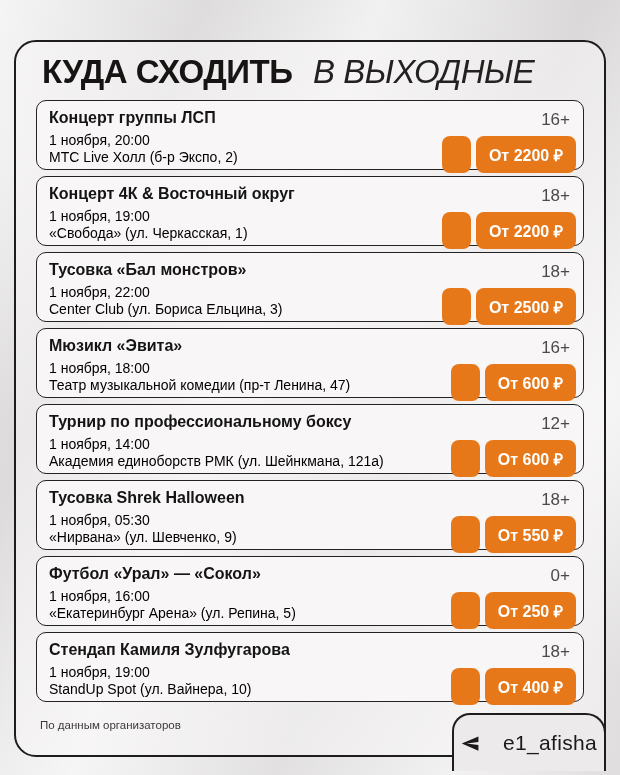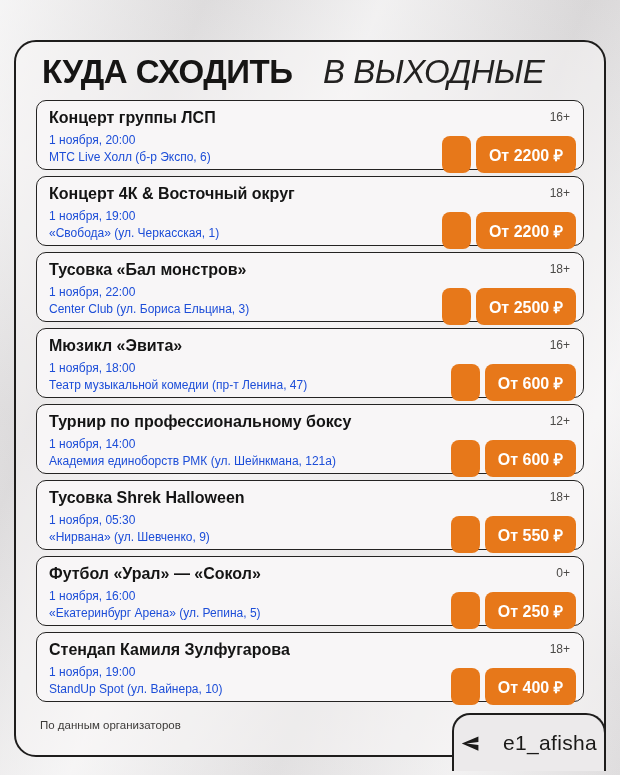--- a/index.html
+++ b/index.html
@@ -23,32 +23,32 @@
   .poster{
     position:absolute;left:14px;top:40px;width:592px;height:717px;
     border:2px solid var(--ink);border-radius:22px;
     background:rgba(247,245,246,.55);
   }
   .title{
     margin:10px 0 0 26px;font-size:33px;line-height:40px;
     letter-spacing:-.5px;color:#161514;white-space:nowrap;
   }
   .t-bold{font-weight:bold;}
-  .t-italic{font-style:italic;font-weight:normal;margin-left:22px;color:#232221;}
+  .t-italic{font-style:italic;font-weight:normal;margin-left:12px;color:#232221;}
   .events{
     position:absolute;left:20px;right:20px;top:58px;
     display:flex;flex-direction:column;gap:6px;
   }
   .event{
     position:relative;height:70px;background:var(--card-bg);
     border:1.5px solid #242322;border-radius:10px;padding:8px 8px 0 12px;
   }
   .ev-title{font-size:16px;font-weight:bold;color:#141414;margin-bottom:5px;}
-  .ev-line{font-size:12px;color:#1d4ed8;line-height:17px;}
-  .ev-age{position:absolute;top:9px;right:13px;font-size:12px;color:#4C4A48;}
+  .ev-line{font-size:14px;color:#000000;line-height:17px;}
+  .ev-age{position:absolute;top:9px;right:13px;font-size:17px;color:#4C4A48;}
   .ticket{position:absolute;right:7px;bottom:-4px;display:flex;gap:5px;height:37px;}
   .ticket-stub{width:29px;background:var(--orange);border-radius:8px;}
   .ticket-main{
     background:var(--orange);border-radius:8px;color:#FFFFFF;
     font-weight:bold;font-size:16px;display:flex;align-items:center;
     padding:0 13px;white-space:nowrap;
   }
   .footer-note{position:absolute;left:24px;bottom:24px;font-size:11.5px;color:#3C3A38;}
   .channel-tab{
     position:absolute;right:-2px;bottom:-16px;width:154px;height:58px;
@@ -65,21 +65,21 @@
 <div class="poster">
   <h1 class="title">
     <span class="t-bold">КУДА СХОДИТЬ</span>
     <span class="t-italic">В ВЫХОДНЫЕ</span>
   </h1>
 
   <div class="events">
   <div class="event">
     <div class="ev-title">Концерт группы ЛСП</div>
     <div class="ev-line">1 ноября, 20:00</div>
-    <div class="ev-line">МТС Live Холл (б-р Экспо, 6)</div>
+    <div class="ev-line">МТС Live Холл (б-р Экспо, 2)</div>
     <div class="ev-age">16+</div>
     <div class="ticket">
       <div class="ticket-stub"></div>
       <div class="ticket-main">От 2200 ₽</div>
     </div>
   </div>
 
   <div class="event">
     <div class="ev-title">Концерт 4К &amp; Восточный округ</div>
     <div class="ev-line">1 ноября, 19:00</div>

